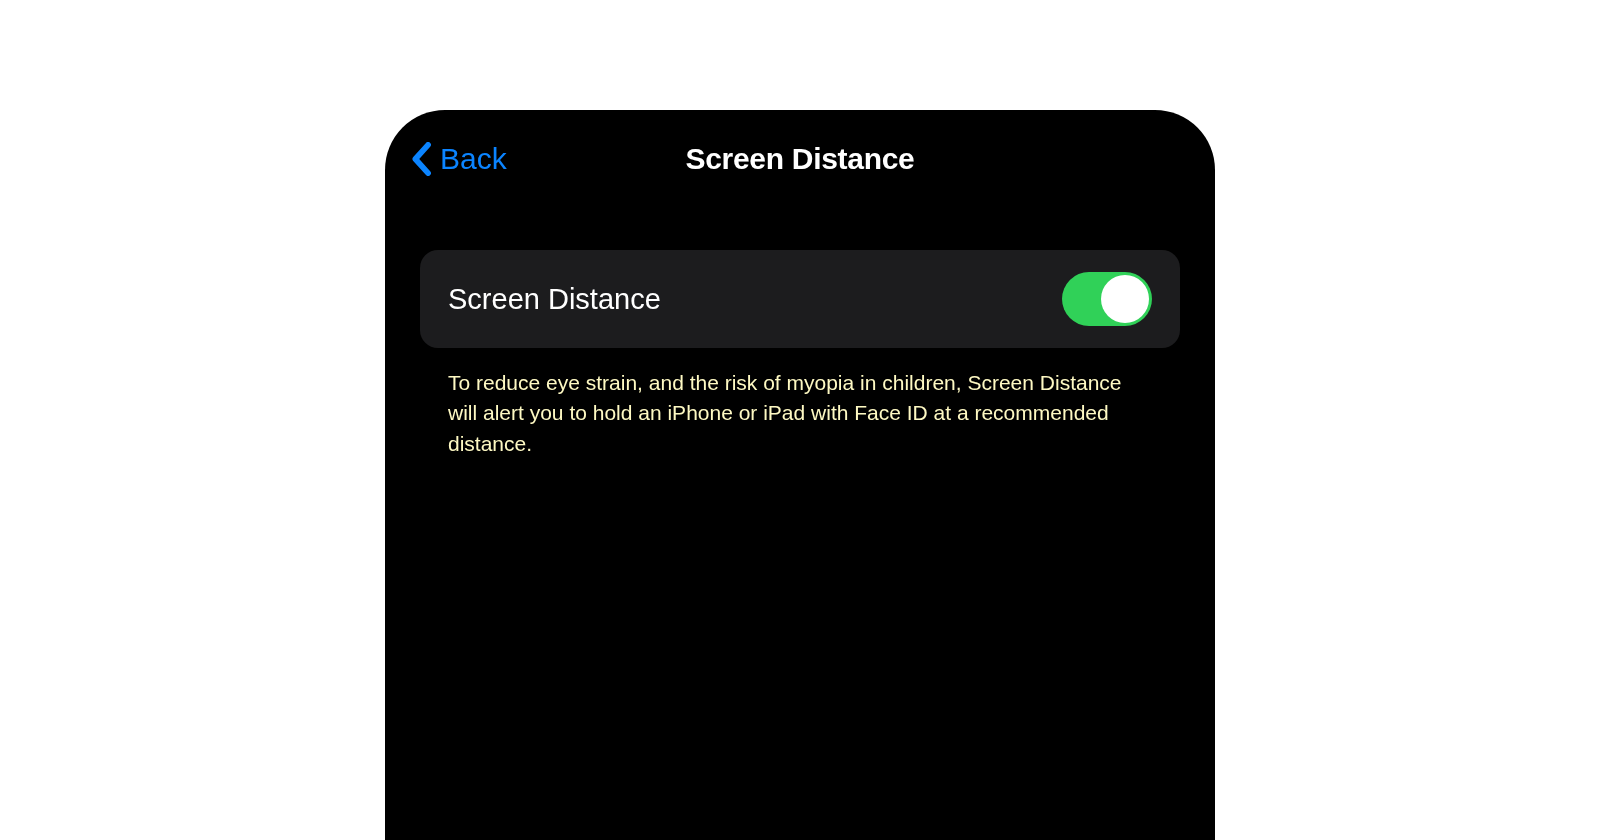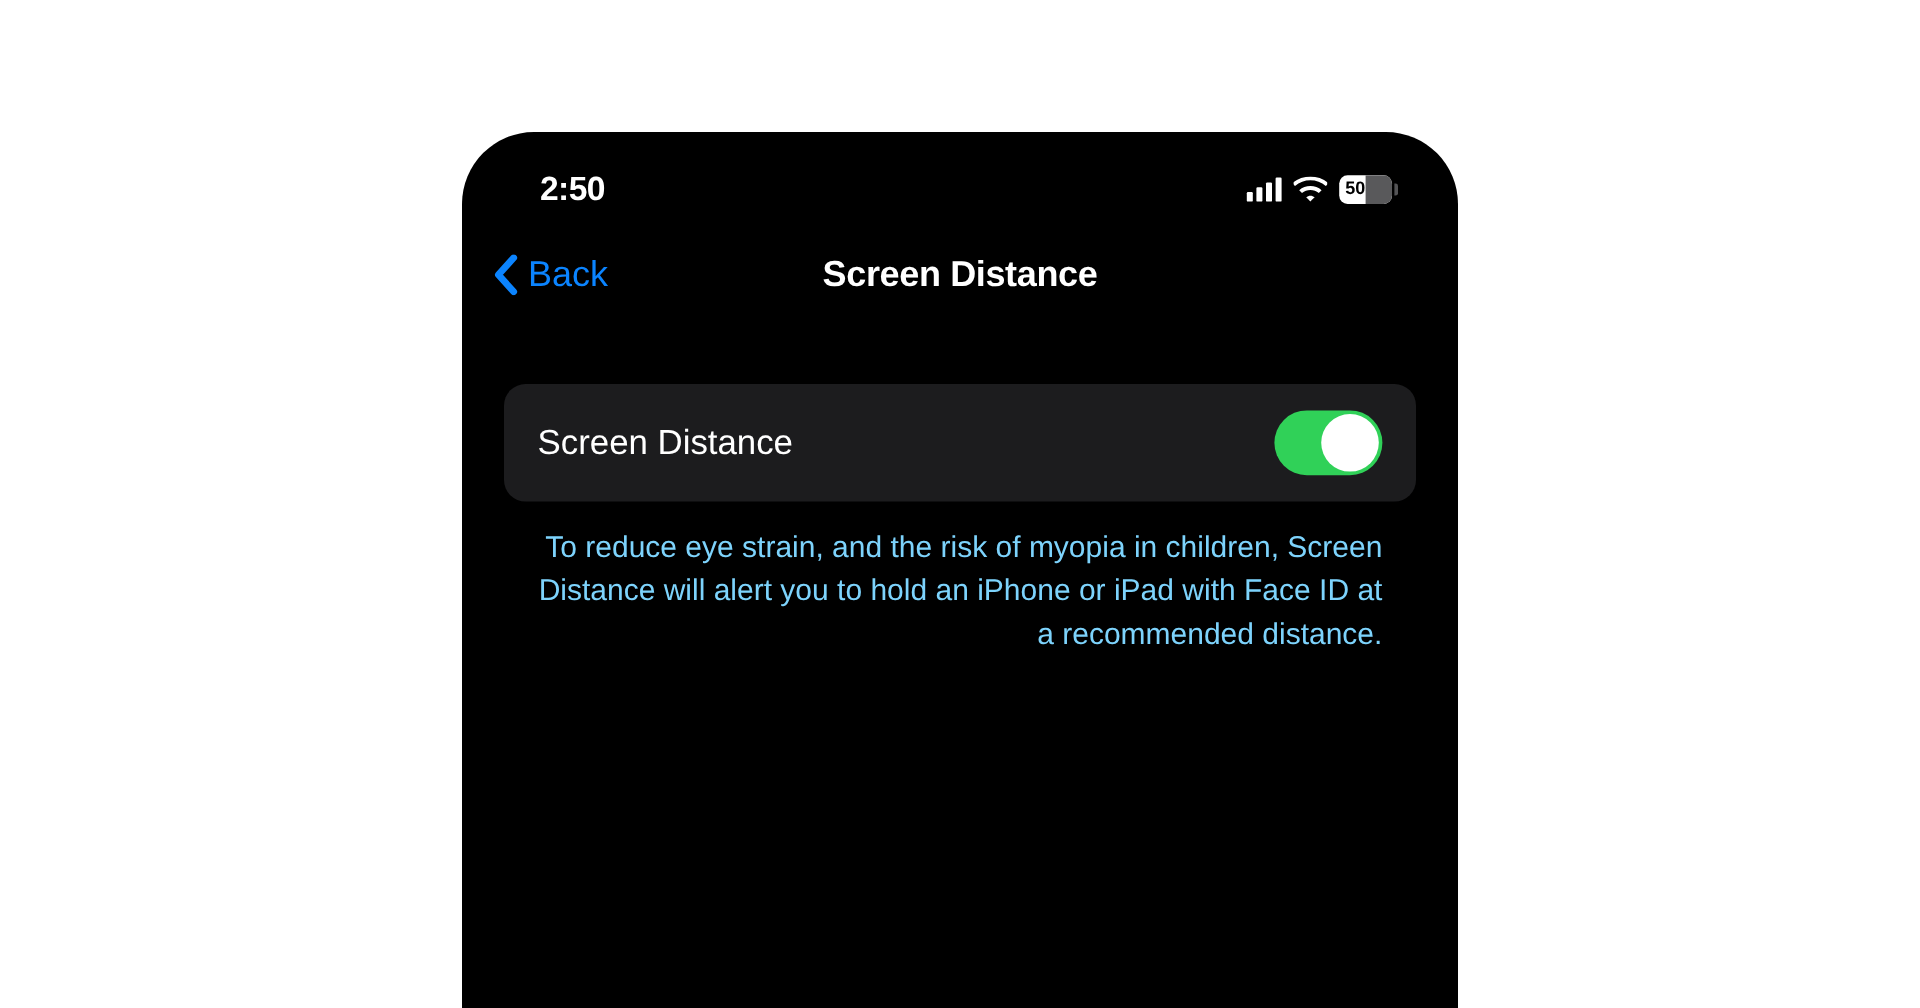--- a/index.html
+++ b/index.html
@@ -184,56 +184,32 @@
       width: 48px;
       height: 48px;
       background: #ffffff;
       border-radius: 50%;
       position: absolute;
       top: 3px;
       right: 3px;
     }
     
     .footer-text {
-      color: #7dd3fc;
-      font-size: 25px;
+      color: #fef9c3;
+      font-size: 21px;
       font-weight: 400;
       line-height: 1.45;
       padding: 20px 28px 0 28px;
-      text-align: right;
     }
   </style>
 </head>
 <body>
 
 <div class="phone-frame">
 
-  <div class="status-bar">
-    <div class="time">2:50</div>
-    <div class="status-icons">
-      <div class="signal-bars">
-        <span class="bar"></span>
-        <span class="bar"></span>
-        <span class="bar"></span>
-        <span class="bar"></span>
-      </div>
-      <svg class="wifi-icon" viewBox="0 0 24 18" fill="none">
-        <path d="M12 17.5 C12 17.5 15 14.5 15 14.5 C13.3 13 10.7 13 9 14.5 L12 17.5 Z" fill="#ffffff"></path>
-        <path d="M6 11.5 C9.3 8.5 14.7 8.5 18 11.5 L20 9.5 C15.6 5.5 8.4 5.5 4 9.5 L6 11.5 Z" fill="#ffffff"></path>
-        <path d="M1 6.5 C7.1 1 16.9 1 23 6.5 L25 4.5 C17.8 -2 6.2 -2 -1 4.5 L1 6.5 Z" fill="#ffffff"></path>
-      </svg>
-      <div class="battery">
-        <div class="battery-body">
-          <div class="battery-empty"></div>
-          <span class="battery-text">50</span>
-        </div>
-        <div class="battery-tip"></div>
-      </div>
-    </div>
-  </div>
 
   <div class="nav-bar">
     <div class="back-button">
       <svg class="chevron-left" viewBox="0 0 14 24" fill="none">
         <path d="M12 2 L3 12 L12 22" stroke="#0b84ff" stroke-width="4" stroke-linecap="round" stroke-linejoin="round"></path>
       </svg>
       <span class="back-label">Back</span>
     </div>
     <div class="nav-title">Screen Distance</div>
   </div>

